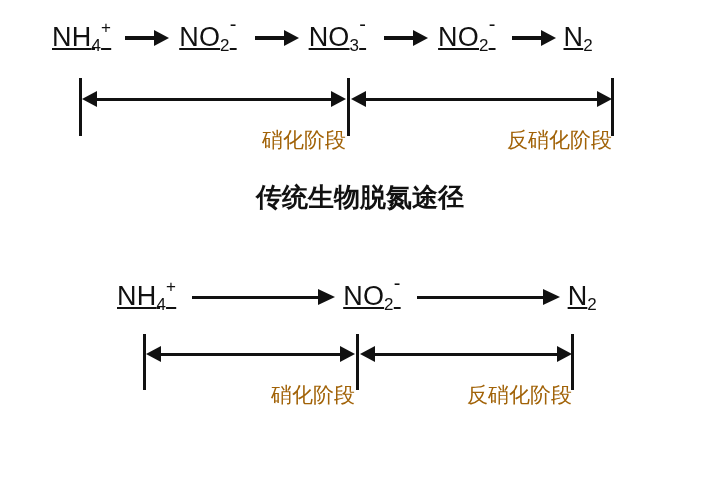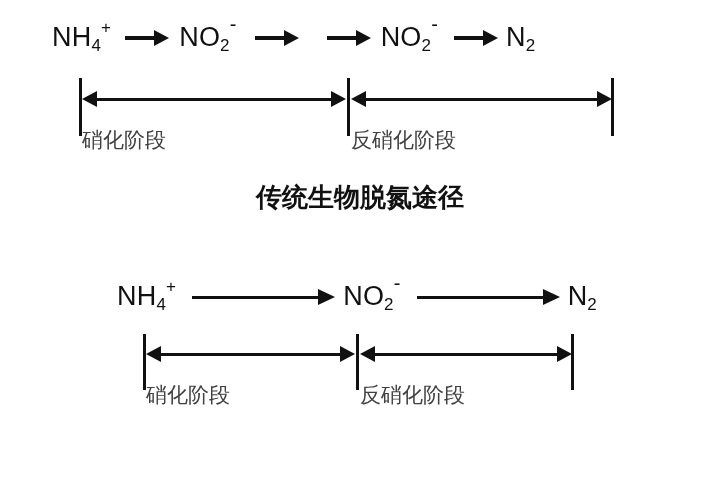--- a/index.html
+++ b/index.html
@@ -30,20 +30,21 @@
     align-items: center;
     white-space: nowrap;
   }
   .species {
     font-size: 27px;
     font-weight: 400;
     letter-spacing: 0.2px;
     line-height: 1;
     color: #111111;
     position: relative;
+    text-decoration: underline;
   }
   .species sub {
     font-size: 17px;
     line-height: 0;
     vertical-align: baseline;
     position: relative;
     top: 5px;
     left: 0px;
   }
   .species sup {
@@ -140,22 +141,22 @@
     top: 1px;
     width: 0; height: 0;
     border-top: 8px solid transparent;
     border-bottom: 8px solid transparent;
     border-left: 15px solid #111111;
   }
 
   .stage-label {
     position: absolute;
     font-size: 21px;
-    color: #404040;
-    text-align: left;
+    color: #a16207;
+    text-align: right;
     white-space: nowrap;
     font-family: "DejaVu Sans", "Liberation Sans", sans-serif;
   }
 
   .caption {
     position: absolute;
     width: 720px;
     left: 0;
     text-align: center;
     font-size: 26px;
@@ -178,20 +179,23 @@
       <span class="shaft"></span>
         <span class="head"></span>
     </span>
     <span class="species">
       <span>NO</span><sub>2</sub><sup class="minus">-</sup>
     </span>
     <span class="arrow-short" style="margin:0 10px 0 18px;">
       <span class="shaft"></span>
         <span class="head"></span>
     </span>
+    <span class="species">
+      <span>NO</span><sub>3</sub><sup class="minus">-</sup>
+    </span>
     <span class="arrow-short" style="margin:0 10px 0 18px;">
       <span class="shaft"></span>
         <span class="head"></span>
     </span>
     <span class="species">
       <span>NO</span><sub>2</sub><sup class="minus">-</sup>
     </span>
     <span class="arrow-short" style="margin:0 8px 0 16px;">
       <span class="shaft"></span>
         <span class="head"></span>

